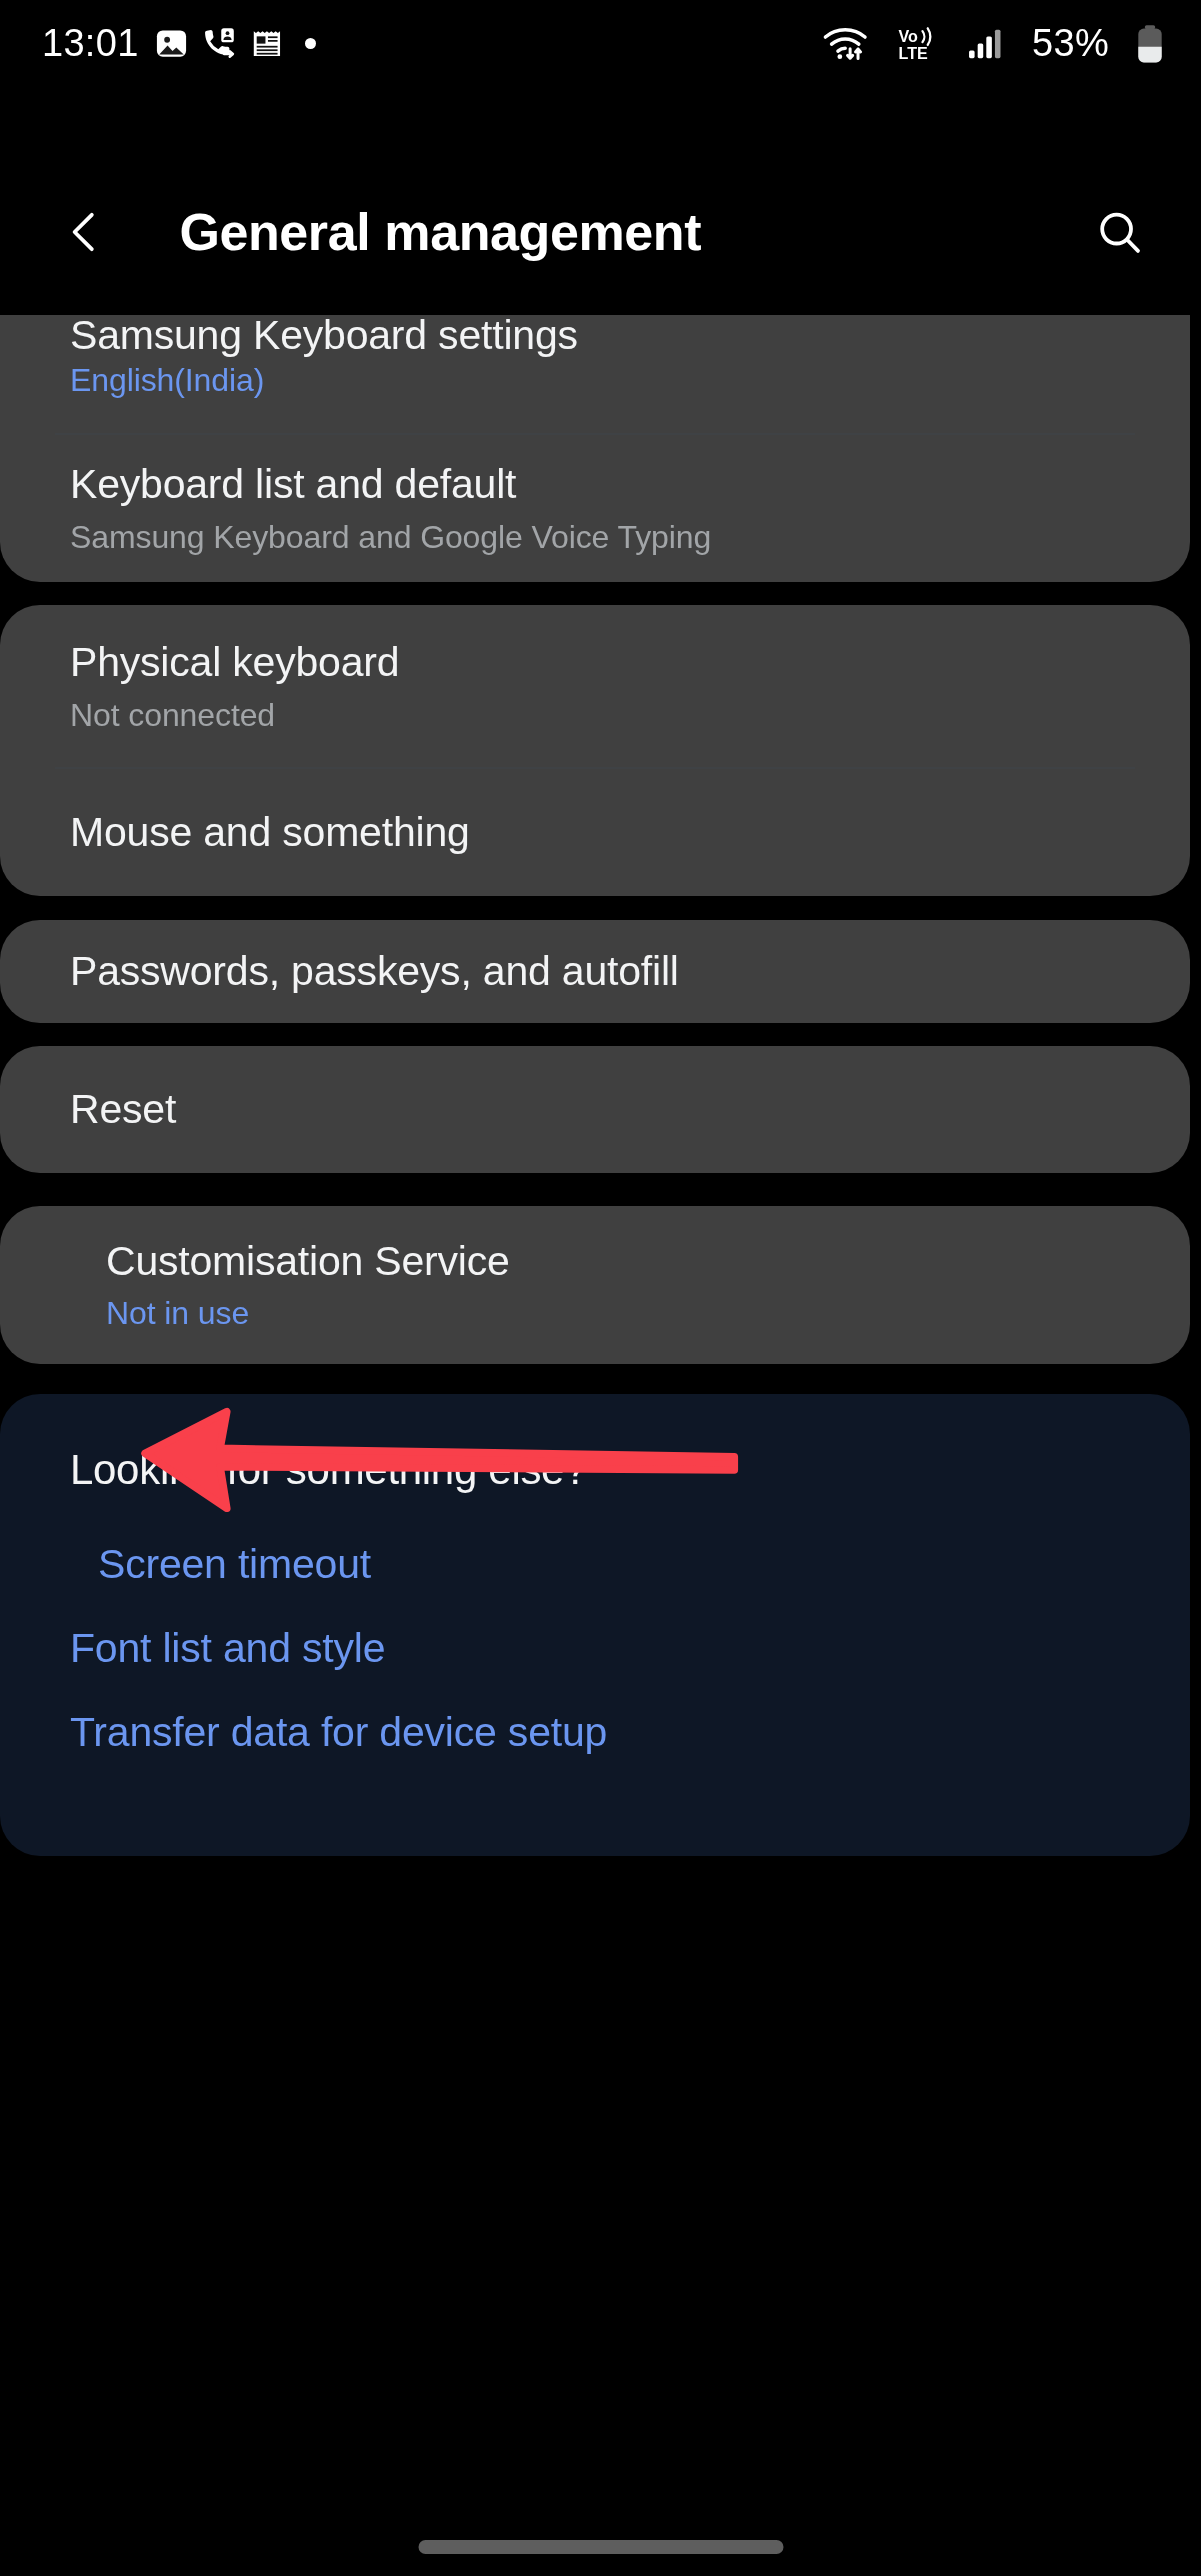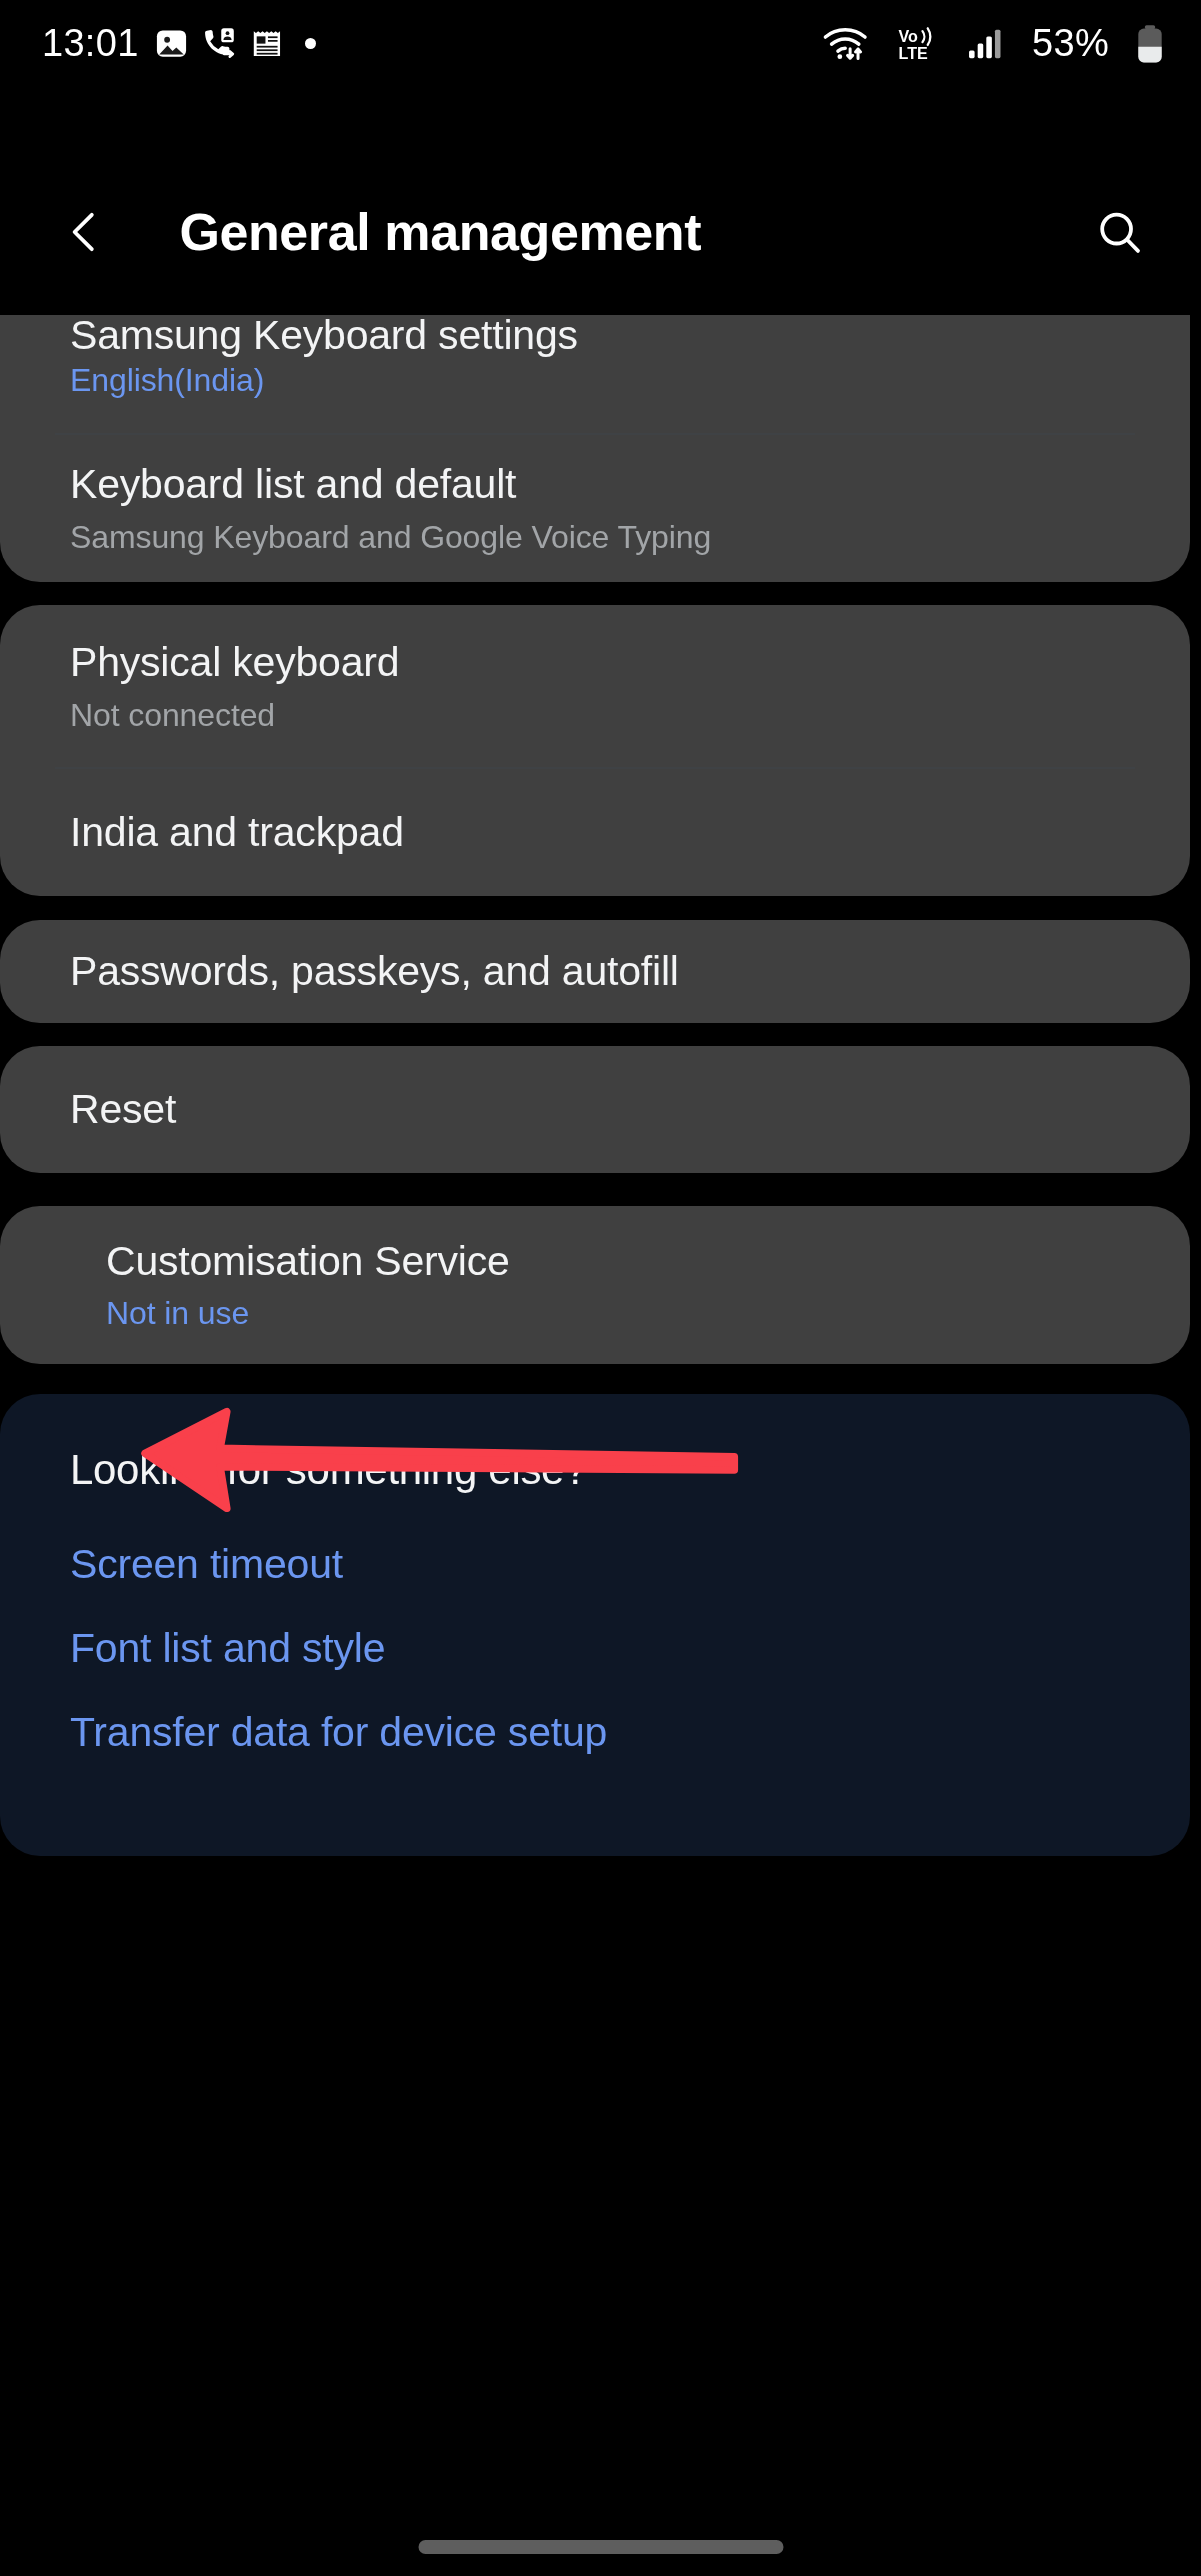--- a/index.html
+++ b/index.html
@@ -191,21 +191,21 @@
       </div>
     </div>
 
     <div class="card" style="margin-top:23.4px;">
       <div class="row" style="height:162px;">
         <div class="row-title">Physical keyboard</div>
         <div class="row-sub gray">Not connected</div>
       </div>
       <div class="divider"></div>
       <div class="row" style="height:127px;">
-        <div class="row-title">India and trackpad</div>
+        <div class="row-title">Mouse and something</div>
       </div>
     </div>
 
     <div class="card" style="margin-top:23.4px;">
       <div class="row" style="height:103px;">
         <div class="row-title">Passwords, passkeys, and autofill</div>
       </div>
     </div>
 
     <div class="card" style="margin-top:23.4px;">
@@ -216,21 +216,21 @@
 
     <div class="card" style="margin-top:33px;padding-left:36px;">
       <div class="row" style="height:158px;">
         <div class="row-title">Customisation Service</div>
         <div class="row-sub blue">Not in use</div>
       </div>
     </div>
 
     <div class="panel" style="margin-top:30px; padding-bottom:100px;">
       <div class="panel-title" style="margin-bottom:47px;">Looking for something else?</div>
-      <div class="panel-link" style="margin-bottom:37px;">Screen timeout</div>
+      <div class="panel-link" style="margin-bottom:37px;margin-left:28px;">Screen timeout</div>
       <div class="panel-link" style="margin-bottom:37px;">Font list and style</div>
       <div class="panel-link">Transfer data for device setup</div>
     </div>
 
   </div>
 
   <svg class="arrow-annotation" viewBox="0 0 720 132" preserveAspectRatio="none">
     <path d="M6 58 L104 8 L96 52 L712 62 L712 78 L96 74 L104 124 Z" fill="#f9404b" stroke="#f9404b" stroke-width="9" stroke-linejoin="round"></path>
   </svg>
 

